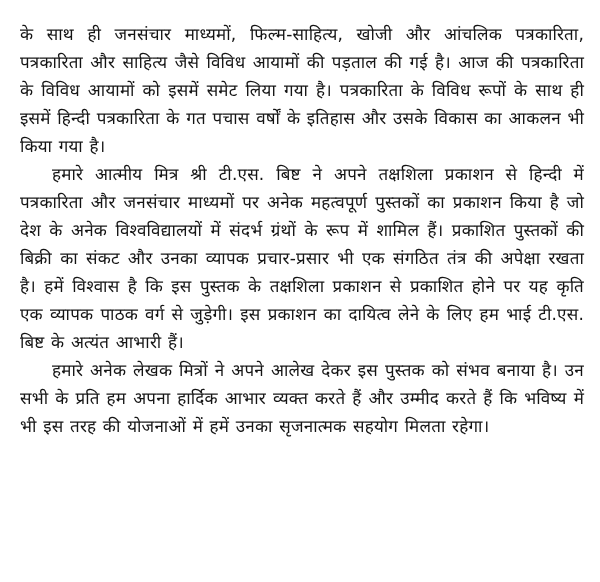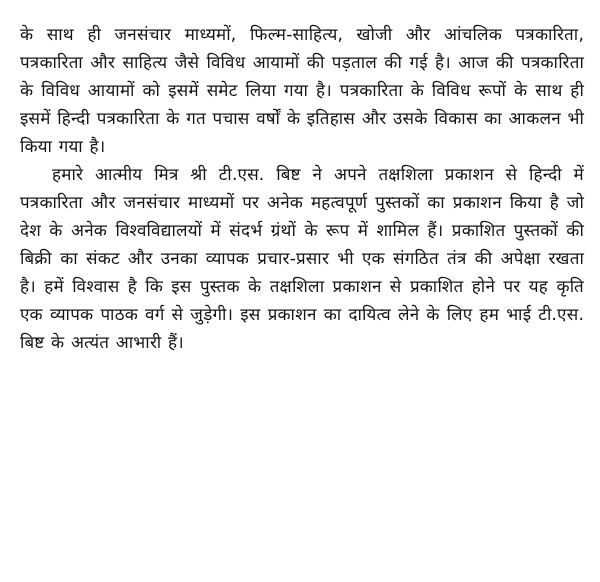--- a/index.html
+++ b/index.html
@@ -37,13 +37,14 @@
   .page p.no-indent {
     text-indent: 0;
   }
 </style>
 </head>
 <body>
 
 <div class="page">
   <p class="no-indent">के साथ ही जनसंचार माध्यमों, फिल्म-साहित्य, खोजी और आंचलिक पत्रकारिता, पत्रकारिता और साहित्य जैसे विविध आयामों की पड़ताल की गई है। आज की पत्रकारिता के विविध आयामों को इसमें समेट लिया गया है। पत्रकारिता के विविध रूपों के साथ ही इसमें हिन्दी पत्रकारिता के गत पचास वर्षों के इतिहास और उसके विकास का आकलन भी किया गया है।</p>
   <p class="indented">हमारे आत्मीय मित्र श्री टी.एस. बिष्ट ने अपने तक्षशिला प्रकाशन से हिन्दी में पत्रकारिता और जनसंचार माध्यमों पर अनेक महत्वपूर्ण पुस्तकों का प्रकाशन किया है जो देश के अनेक विश्वविद्यालयों में संदर्भ ग्रंथों के रूप में शामिल हैं। प्रकाशित पुस्तकों की बिक्री का संकट और उनका व्यापक प्रचार-प्रसार भी एक संगठित तंत्र की अपेक्षा रखता है। हमें विश्वास है कि इस पुस्तक के तक्षशिला प्रकाशन से प्रकाशित होने पर यह कृति एक व्यापक पाठक वर्ग से जुड़ेगी। इस प्रकाशन का दायित्व लेने के लिए हम भाई टी.एस. बिष्ट के अत्यंत आभारी हैं।</p>
+  <p class="indented">हमारे अनेक लेखक मित्रों ने अपने आलेख देकर इस पुस्तक को संभव बनाया है। उन सभी के प्रति हम अपना हार्दिक आभार व्यक्त करते हैं और उम्मीद करते हैं कि भविष्य में भी इस तरह की योजनाओं में हमें उनका सृजनात्मक सहयोग मिलता रहेगा।</p>
 </div>
 
 </body></html>

